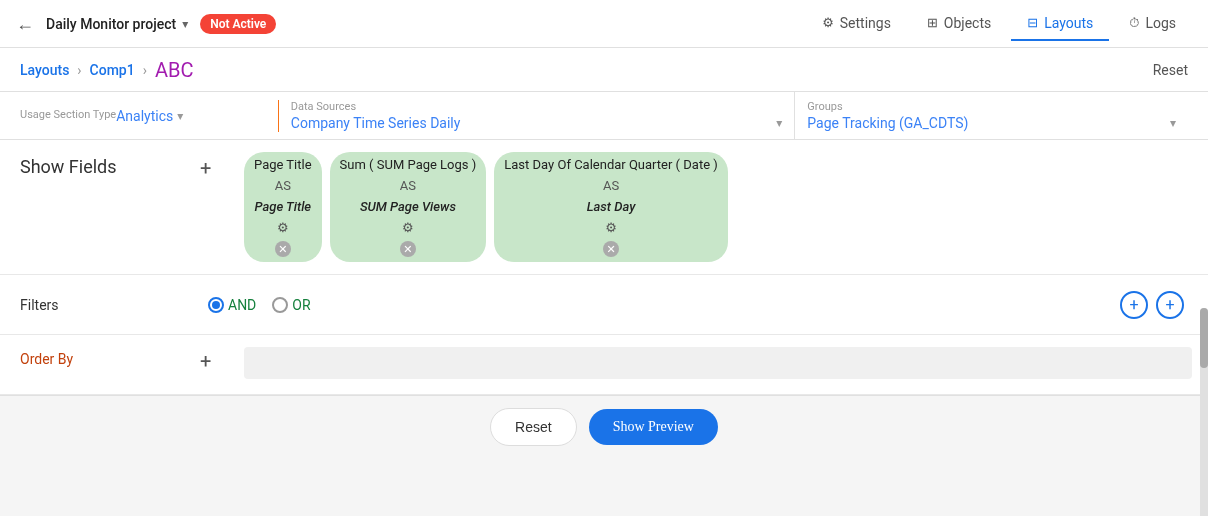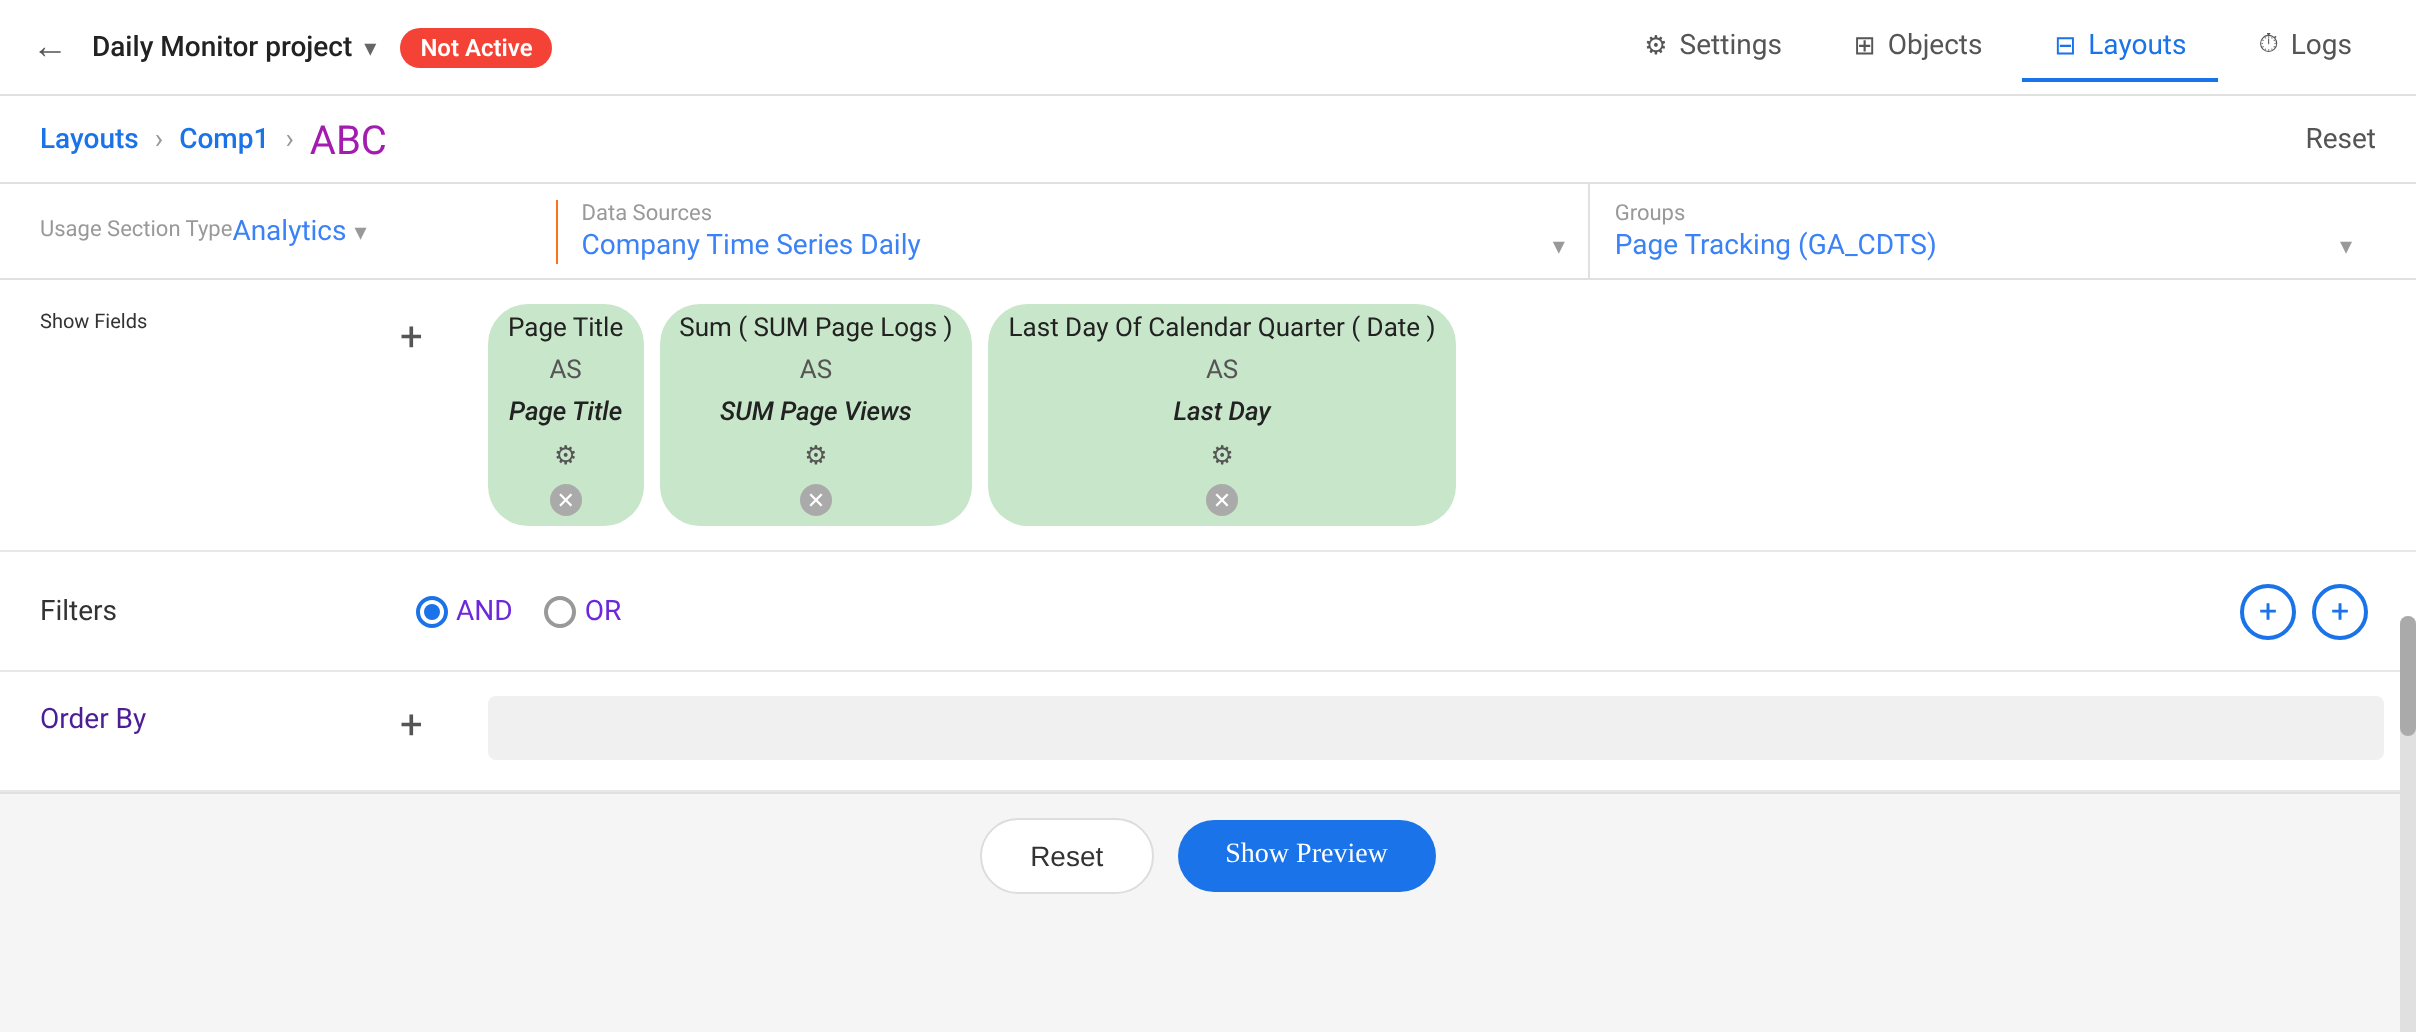--- a/index.html
+++ b/index.html
@@ -62,21 +62,21 @@
     .dropdown-value { font-size: 14px; color: #3b82f6; }
     .dropdown-arrow { color: #999; font-size: 12px; margin-left: auto; }
 
     
     .section-row {
       display: flex; align-items: flex-start; background: #fff;
       border-bottom: 1px solid #e8e8e8; min-height: 80px;
     }
     .section-label {
       width: 200px; min-width: 200px; padding: 16px 20px;
-      font-size: 10px; color: #333; font-weight: 400;
+      font-size: 18px; color: #333; font-weight: 400;
     }
     .section-add-btn {
       width: 36px; display: flex; align-items: flex-start; padding-top: 16px;
       cursor: pointer; color: #555; font-size: 20px;
     }
     .section-content {
       flex: 1; padding: 12px 16px 12px 8px; display: flex; flex-wrap: wrap; gap: 8px;
     }
 
     
@@ -97,33 +97,33 @@
       width: 200px; min-width: 200px; padding: 16px 20px;
       font-size: 14px; color: #333;
     }
     .filters-content {
       flex: 1; display: flex; align-items: center; gap: 16px; padding: 12px 8px;
     }
     .radio-group { display: flex; align-items: center; gap: 4px; }
     .radio-btn { width: 16px; height: 16px; border-radius: 50%; border: 2px solid #1a73e8; display: flex; align-items: center; justify-content: center; cursor: pointer; }
     .radio-btn.checked::after { content: ''; width: 8px; height: 8px; border-radius: 50%; background: #1a73e8; }
     .radio-btn.unchecked { border-color: #999; }
-    .radio-label { font-size: 14px; color: #6d28d9; }
+    .radio-label { font-size: 14px; color: #15803d; }
     .filters-spacer { flex: 1; }
     .filter-add-btns { display: flex; gap: 8px; padding-right: 16px; }
     .filter-circle-btn { width: 28px; height: 28px; border-radius: 50%; border: 2px solid #1a73e8; color: #1a73e8; display: flex; align-items: center; justify-content: center; cursor: pointer; font-size: 16px; }
 
     
     .order-section {
       display: flex; align-items: flex-start; background: #fff;
       border-bottom: 1px solid #e8e8e8; min-height: 60px;
     }
     .order-label {
       width: 200px; min-width: 200px; padding: 16px 20px;
-      font-size: 14px; color: #4c1d95;
+      font-size: 14px; color: #c2410c;
     }
     .order-add-btn {
       width: 36px; display: flex; align-items: flex-start; padding-top: 14px;
       cursor: pointer; color: #555; font-size: 20px;
     }
     .order-content {
       flex: 1; padding: 12px 16px 12px 8px;
       border-left: none;
     }
     .order-line {

